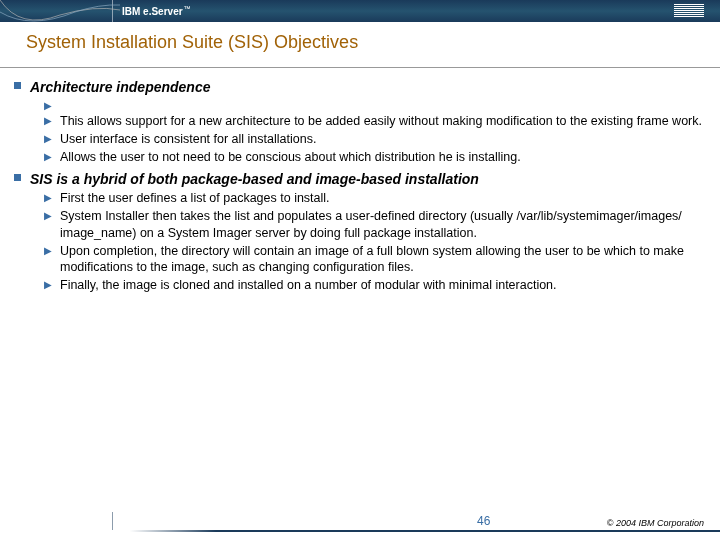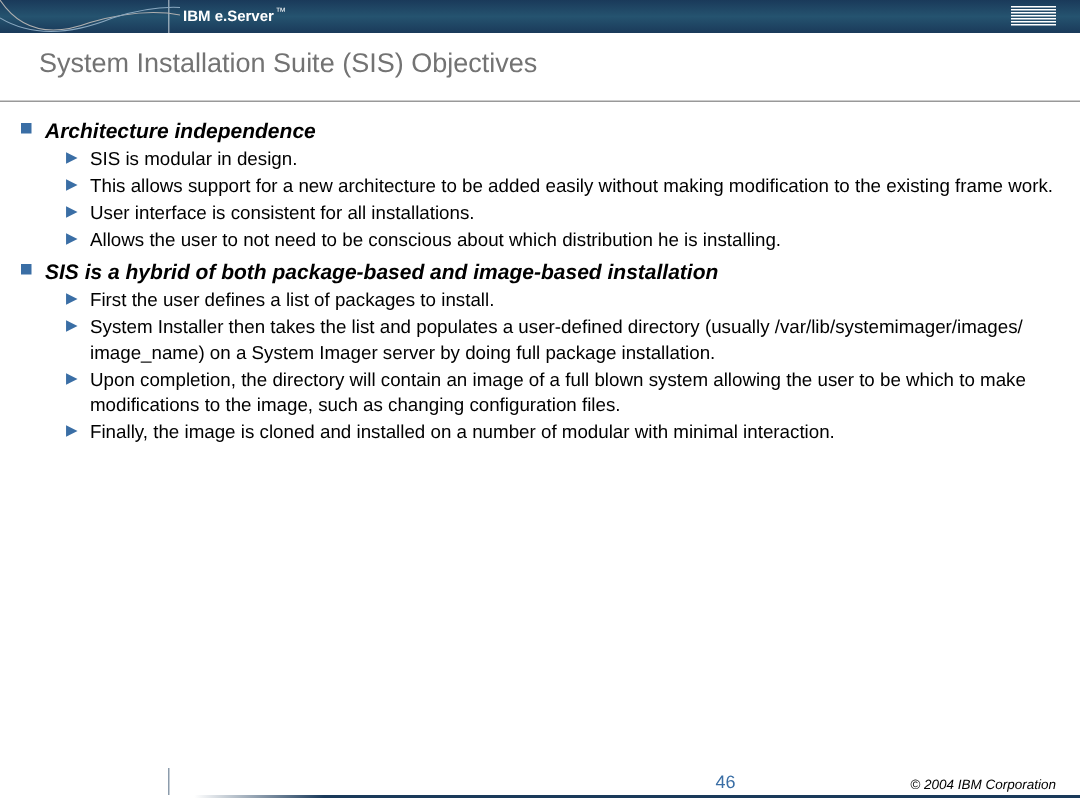--- a/index.html
+++ b/index.html
@@ -57,21 +57,21 @@
     top: 0;
     width: 120px;
     height: 50px;
     pointer-events: none;
     z-index: 2;
   }
   .title-block {
     padding: 10px 0 8px 26px;
   }
   .title-text {
-    color: #737373;
+    color: #a16207;
     font-size: 18px;
     font-weight: normal;
   }
   .title-underline {
     height: 1px;
     background: #999;
     margin-top: 6px;
     margin-left: 0;
     margin-right: 0;
   }
@@ -188,21 +188,20 @@
 
 <div class="content">
 
   <div class="h-item">
     <div class="square-bullet"></div>
     <div class="h-text">Architecture independence</div>
   </div>
   <div class="sub-list">
     <div class="sub-item">
       <div class="tri-bullet">▶</div>
-      <div class="sub-text">SIS is modular in design.</div>
     </div>
     <div class="sub-item">
       <div class="tri-bullet">▶</div>
       <div class="sub-text">This allows support for a new architecture to be added easily without making modification to the existing frame work.</div>
     </div>
   </div>
 
   <div class="sub-list">
     <div class="sub-item">
       <div class="tri-bullet">▶</div>

